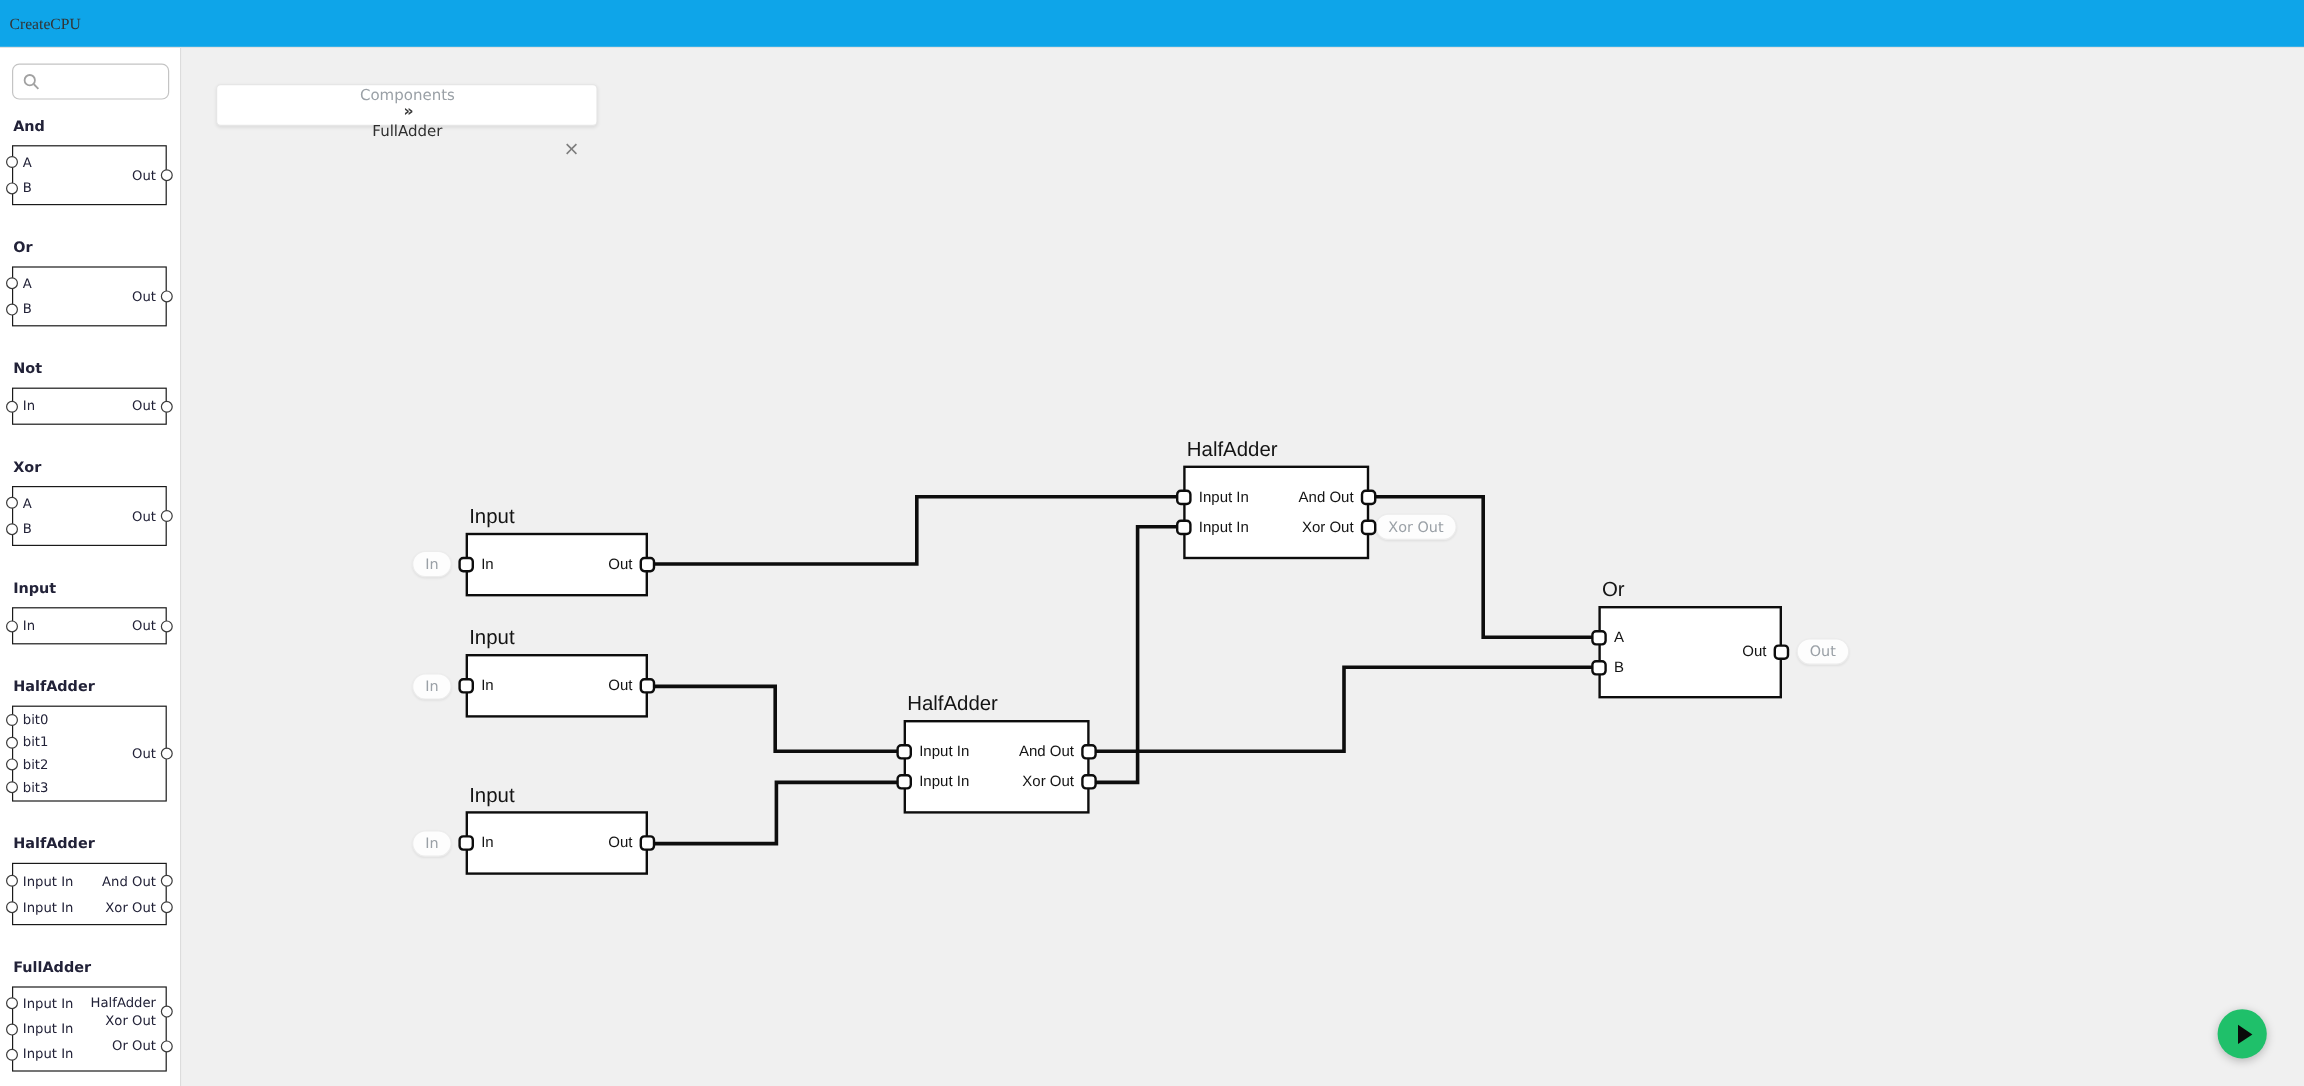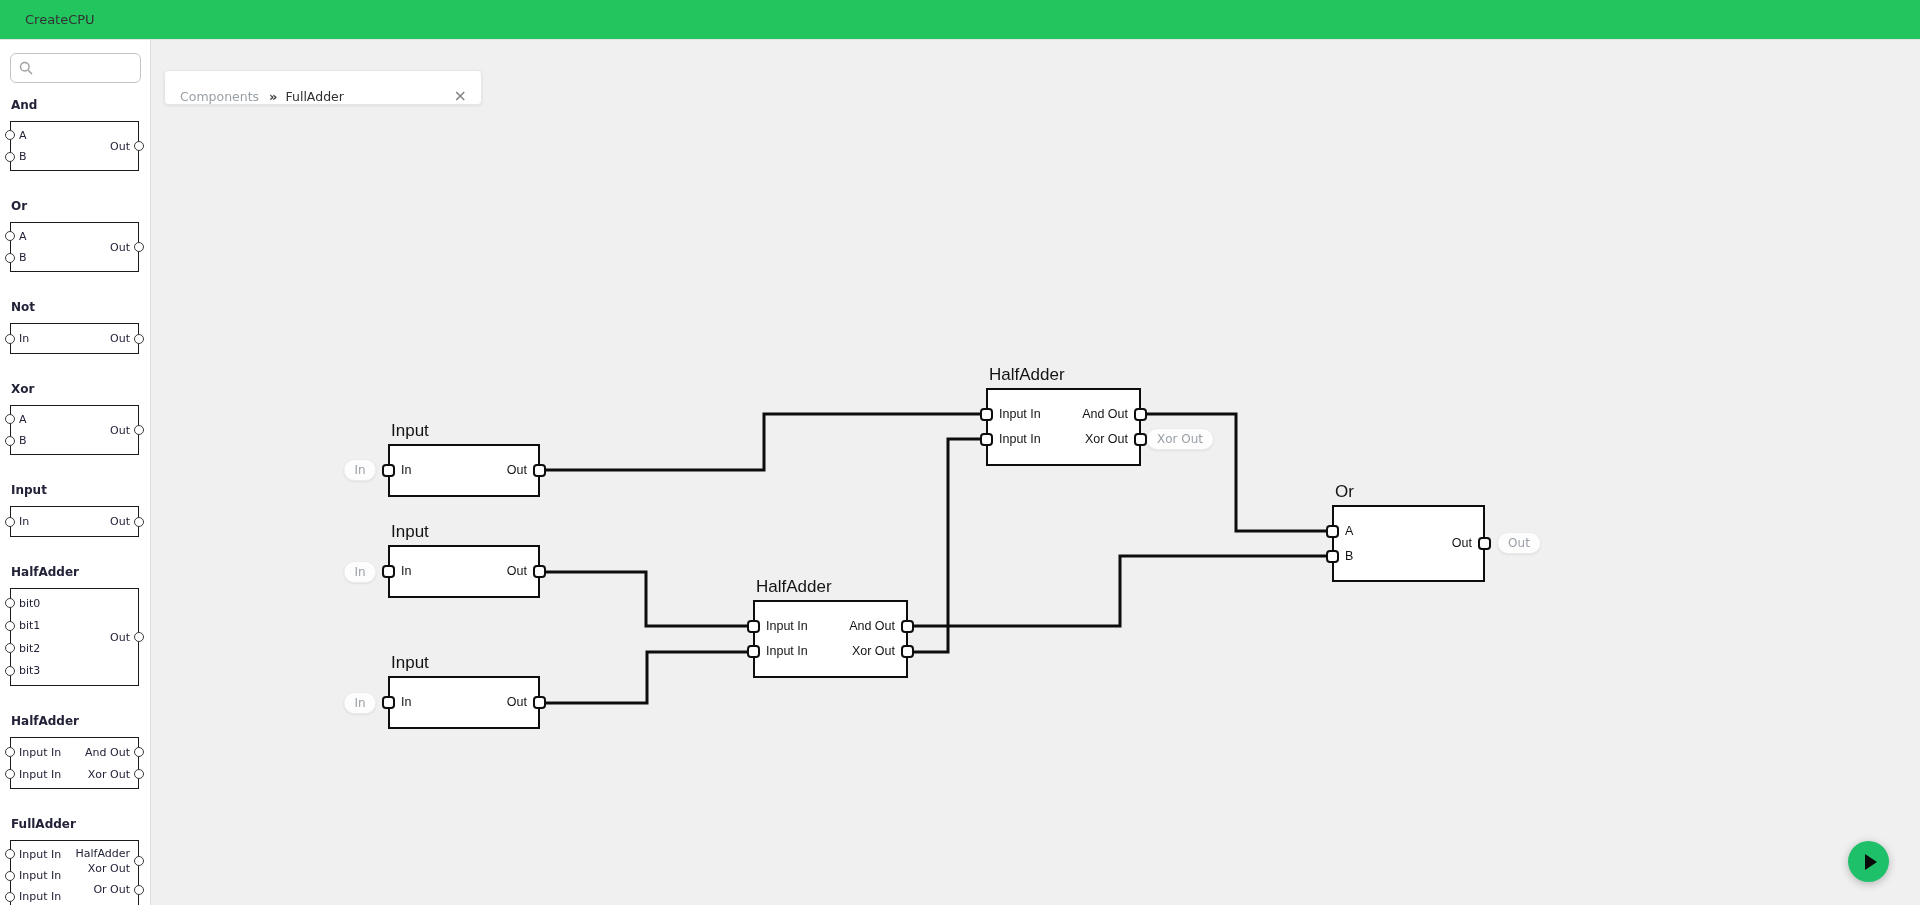--- a/index.html
+++ b/index.html
@@ -2,22 +2,22 @@
 <html><head>
 <meta charset="utf-8">
 <style>
   * { margin:0; padding:0; box-sizing:border-box; }
   html,body { width:1920px; height:905px; overflow:hidden; }
   body { font-family:"DejaVu Sans", sans-serif; background:#f0f0f0; position:relative; }
 
   
   .app-header {
     position:absolute; left:0; top:0; width:1920px; height:40px;
-    background:#22c55e; border-bottom:1px solid #e2e2e2; z-index:40;
-    display:flex; align-items:center; padding-left:25px;
+    background:#0ea5e9; border-bottom:1px solid #e2e2e2; z-index:40;
+    display:flex; align-items:center; padding-left:8px;font-family:Liberation Serif, serif;
   }
   .app-title { font-size:13px; color:#333; }
 
   
   .sidebar {
     position:absolute; left:0; top:40px; width:151px; height:865px;
     background:#ffffff; border-right:1px solid #dcdcdc; z-index:30;
     padding:13px 12px 20px 10px; overflow:hidden;
   }
   .search-box {
@@ -73,24 +73,24 @@
 
   .pill-badge {
     position:absolute; z-index:9; transform:translate(-50%,-50%);
     background:#fdfdfd; border:1px solid #ececec; border-radius:12px;
     padding:3px 10px; font-size:12px; color:#9aa0a6; white-space:nowrap;
     box-shadow:0 1px 2px rgba(0,0,0,.07);
   }
 
   
   .breadcrumb {
-    position:absolute; left:164px; top:70px; width:318px; height:35px;
+    position:absolute; left:180px; top:70px; width:318px; height:35px;
     background:#fff; border:1px solid #e6e6e6; border-radius:4px; z-index:20;
-    display:flex; align-items:flex-end; padding:0 14px 0 15px;
-    box-shadow:0 1px 3px rgba(0,0,0,.08); font-size:12.5px;
+    display:flex; align-items:center; padding:0 14px 0 15px;
+    box-shadow:0 1px 3px rgba(0,0,0,.08); font-size:12.5px;flex-direction:column;
   }
   .bc-root { color:#9aa0a6; }
   .bc-sep { color:#3c3c3c; margin:0 10px; font-size:13px; font-weight:bold; letter-spacing:-2px; }
   .bc-current { color:#2f2f2f; }
   .bc-close { margin-left:auto; color:#7d7d7d; font-size:16px; line-height:1; cursor:default; }
 
   
   .run-button {
     position:absolute; left:1848px; top:841px; width:41px; height:41px;
     border-radius:50%; z-index:25; display:flex; align-items:center; justify-content:center;
@@ -320,21 +320,21 @@
           <div class="comp-col outputs">
             <div class="prow out">
               <span class="plabel">Out</span>
               <span class="sport"></span>
             </div>
           </div>
         </div>
       </div>
       <div class="comp-section">
         <div class="comp-title">HalfAdder</div>
-        <div class="comp-box" style="height: 98px;">
+        <div class="comp-box" style="height: 80px;">
           <div class="comp-col inputs">
             <div class="prow in">
               <span class="sport"></span>
               <span class="plabel">bit0</span>
             </div>
             <div class="prow in">
               <span class="sport"></span>
               <span class="plabel">bit1</span>
             </div>
             <div class="prow in">

